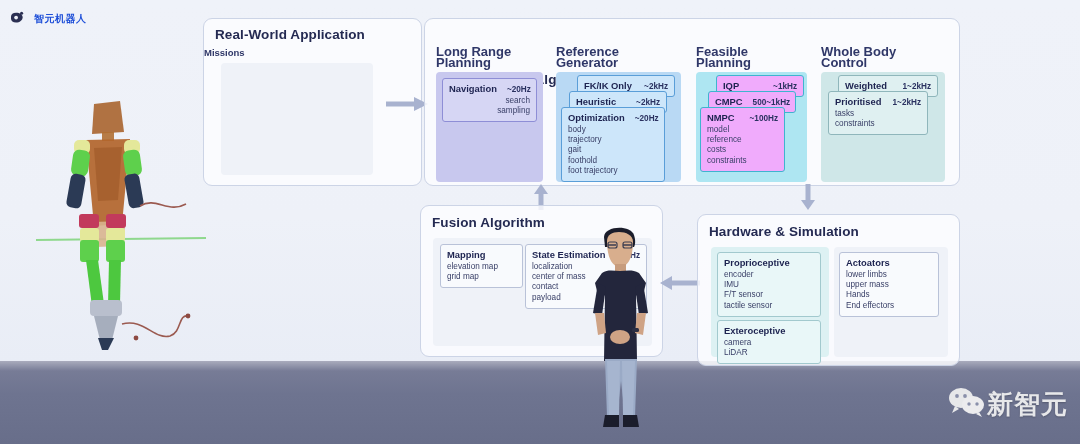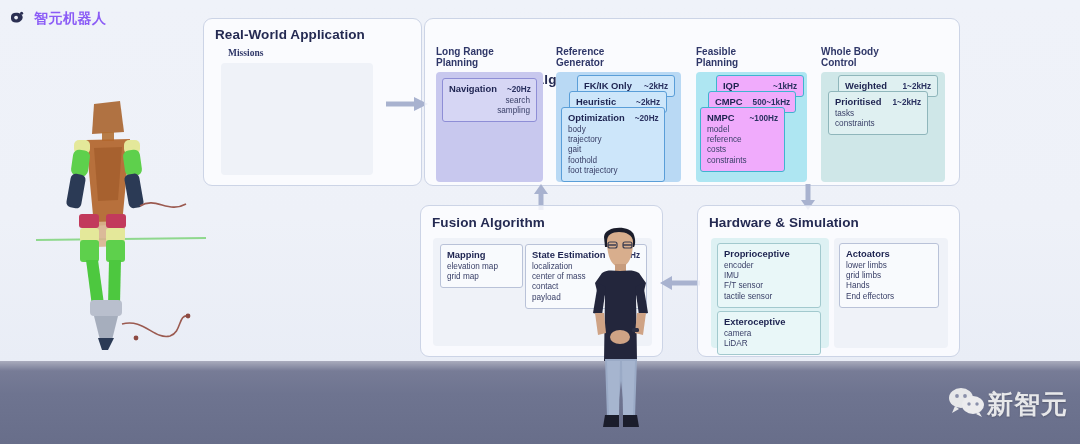--- a/index.html
+++ b/index.html
@@ -29,21 +29,21 @@
 
   
   .logo {
     position: absolute; left: 8px; top: 9px;
     display: flex; align-items: center; gap: 7px;
   }
   .logo-mark {
     width: 19px; height: 19px; position: relative;
   }
   .logo-text {
-    font-size: 14px; color: #8b5cf6; font-weight: 600; letter-spacing: .5px;
+    font-size: 10px; color: #1d4ed8; font-weight: 600; letter-spacing: .5px;
   }
 
   
   .watermark {
     position: absolute; right: 12px; bottom: 22px;
     display: flex; align-items: center; 
     opacity: .92;
   }
   .wm-text { font-size: 26px; color: #f2f2f2; font-weight: 600; letter-spacing: 1px;
              text-shadow: 0 1px 2px rgba(0,0,0,.25); }
@@ -56,21 +56,21 @@
     position: absolute;
     background: rgba(252,253,255,.82);
     border: 1px solid #ccd4e6;
     border-radius: 9px;
   }
   .panel-title {
     font-size: 13.5px; font-weight: 700; color: #242a52;
     letter-spacing: .1px;
   }
   .sub-label {
-    font-size: 10px; font-weight: 700; color: #2f3768; line-height: 10.5px;
+    font-size: 13px; font-weight: 700; color: #2f3768; line-height: 10.5px;
   }
   .group-bg { position: absolute; border-radius: 4px; }
 
   .node {
     position: absolute;
     border-radius: 3px;
     padding: 4px 6px 5px 6px;
   }
   .node-head {
     display: flex; align-items: baseline; white-space: nowrap;
@@ -164,21 +164,21 @@
 
       <path d="M104 118 C120 108 132 126 150 116" stroke="#9b5a50" stroke-width="1.6" fill="none"></path>
       <path d="M86 236 C108 230 118 252 134 248 C146 244 142 226 152 228" stroke="#9b5a50" stroke-width="1.6" fill="none"></path>
       <circle cx="152" cy="228" r="2.4" fill="#8d4a42"></circle>
       <circle cx="100" cy="250" r="2.4" fill="#8d4a42"></circle>
     </svg>
   </div>
 
   <div class="panel" style="left:203px; top:18px; width:219px; height:168px;">
     <div class="panel-title" style="position:absolute; left:11px; top:8px;">Real-World Application</div>
-    <div class="sub-label" style="position:absolute; left:24px; top:29px; font-size:9.5px;font-family:Liberation Serif, serif;">Missions</div>
+    <div class="sub-label" style="position:absolute; left:0; top:29px; font-size:9.5px;">Missions</div>
     <div class="group-bg g-plain" style="left:17px; top:44px; width:152px; height:112px;"></div>
   </div>
 
   <div class="arrow" style="left:386px; top:96px;">
     <svg width="42" height="16" viewBox="0 0 42 16">
       <path d="M0 8 L30 8" stroke="#a8b2cf" stroke-width="5"></path>
       <path d="M28 1 L42 8 L28 15 Z" fill="#a8b2cf"></path>
     </svg>
   </div>
 
@@ -333,21 +333,21 @@
     </div>
   </div>
 
   <div class="arrow" style="left:660px; top:275px;">
     <svg width="40" height="16" viewBox="0 0 40 16">
       <path d="M40 8 L12 8" stroke="#a8b2cf" stroke-width="5"></path>
       <path d="M12 1 L0 8 L12 15 Z" fill="#a8b2cf"></path>
     </svg>
   </div>
 
-  <div class="panel" style="left:697px; top:205px; width:263px; height:152px;">
+  <div class="panel" style="left:697px; top:214px; width:263px; height:152px;">
     <div class="panel-title" style="position:absolute; left:11px; top:9px;">Hardware &amp; Simulation</div>
     <div class="group-bg g-mint" style="left:13px; top:32px; width:118px; height:110px;"></div>
     <div class="group-bg g-plain" style="left:136px; top:32px; width:114px; height:110px;"></div>
 
     <div class="node n-mint" style="left:19px; top:105px; width:104px;">
       <div class="node-head">
         <span class="node-name">Exteroceptive</span>
       </div>
       <div class="node-list">
         <div class="node-item">camera</div>
@@ -366,21 +366,21 @@
         <div class="node-item">tactile sensor</div>
       </div>
     </div>
 
     <div class="node n-plain" style="left:141px; top:37px; width:100px;">
       <div class="node-head">
         <span class="node-name">Actoators</span>
       </div>
       <div class="node-list">
         <div class="node-item">lower limbs</div>
-        <div class="node-item">grid limbs</div>
+        <div class="node-item">upper mass</div>
         <div class="node-item">Hands</div>
         <div class="node-item">End effectors</div>
       </div>
     </div>
   </div>
 
   <div class="presenter">
     <svg width="86" height="215" viewBox="0 0 86 215">
 
       <path d="M26 16 C26 5 52 3 56 14 C58 20 57 24 56 26 L27 26 Z" fill="#1b1d2b"></path>

